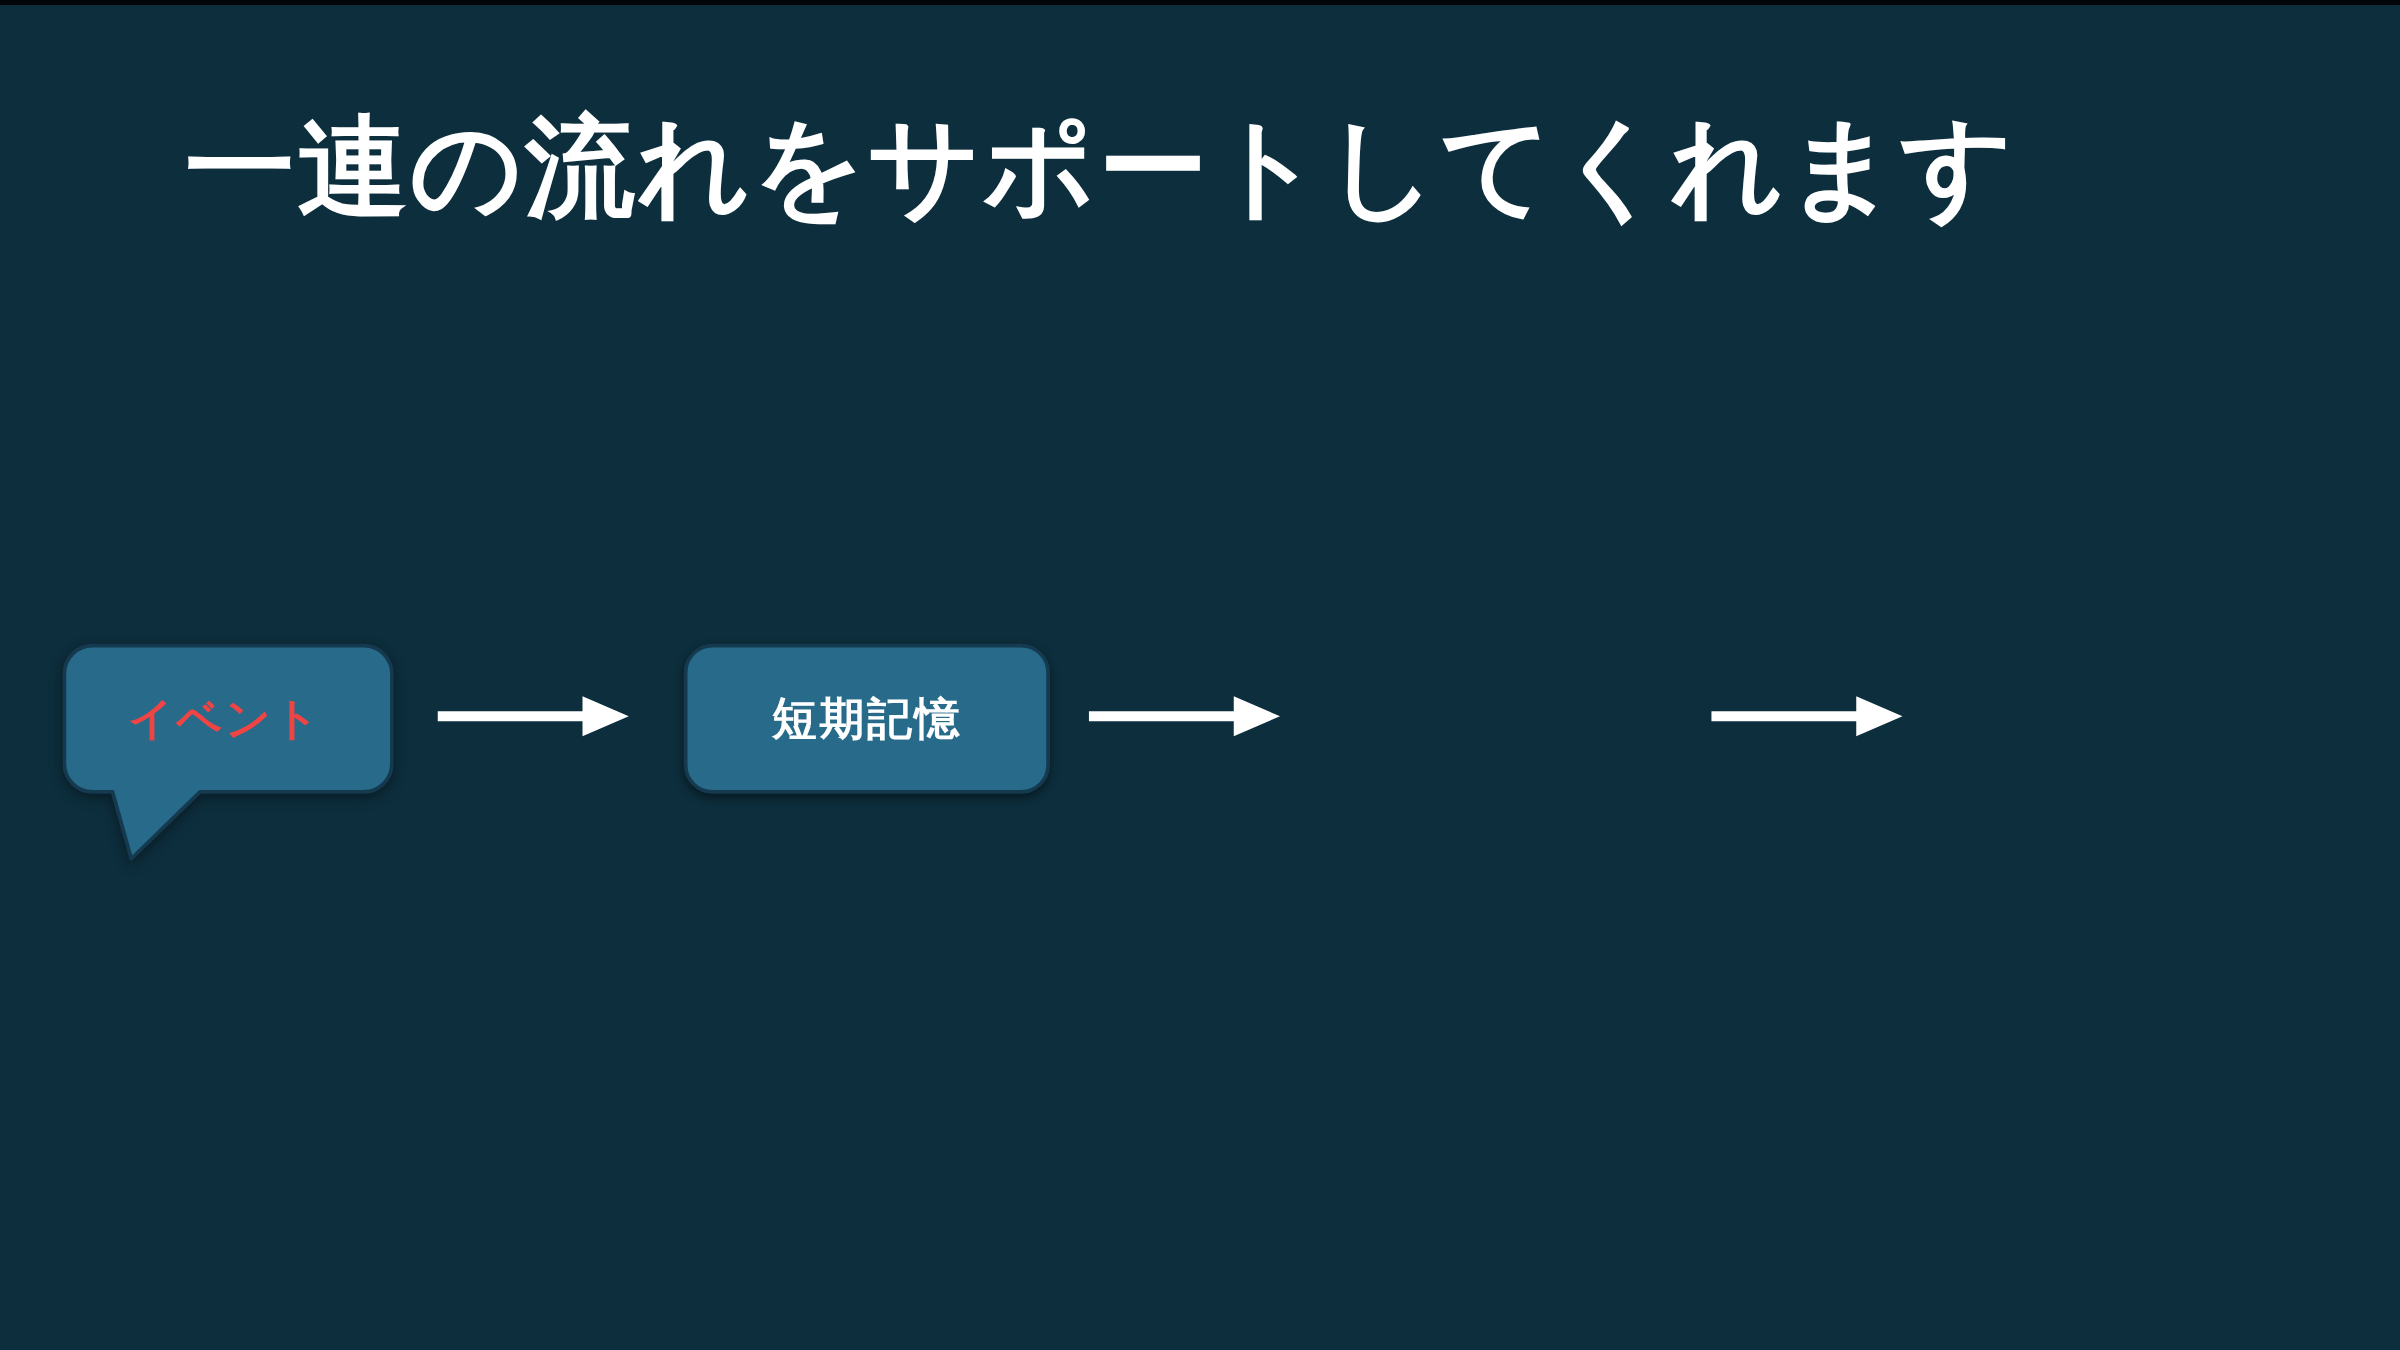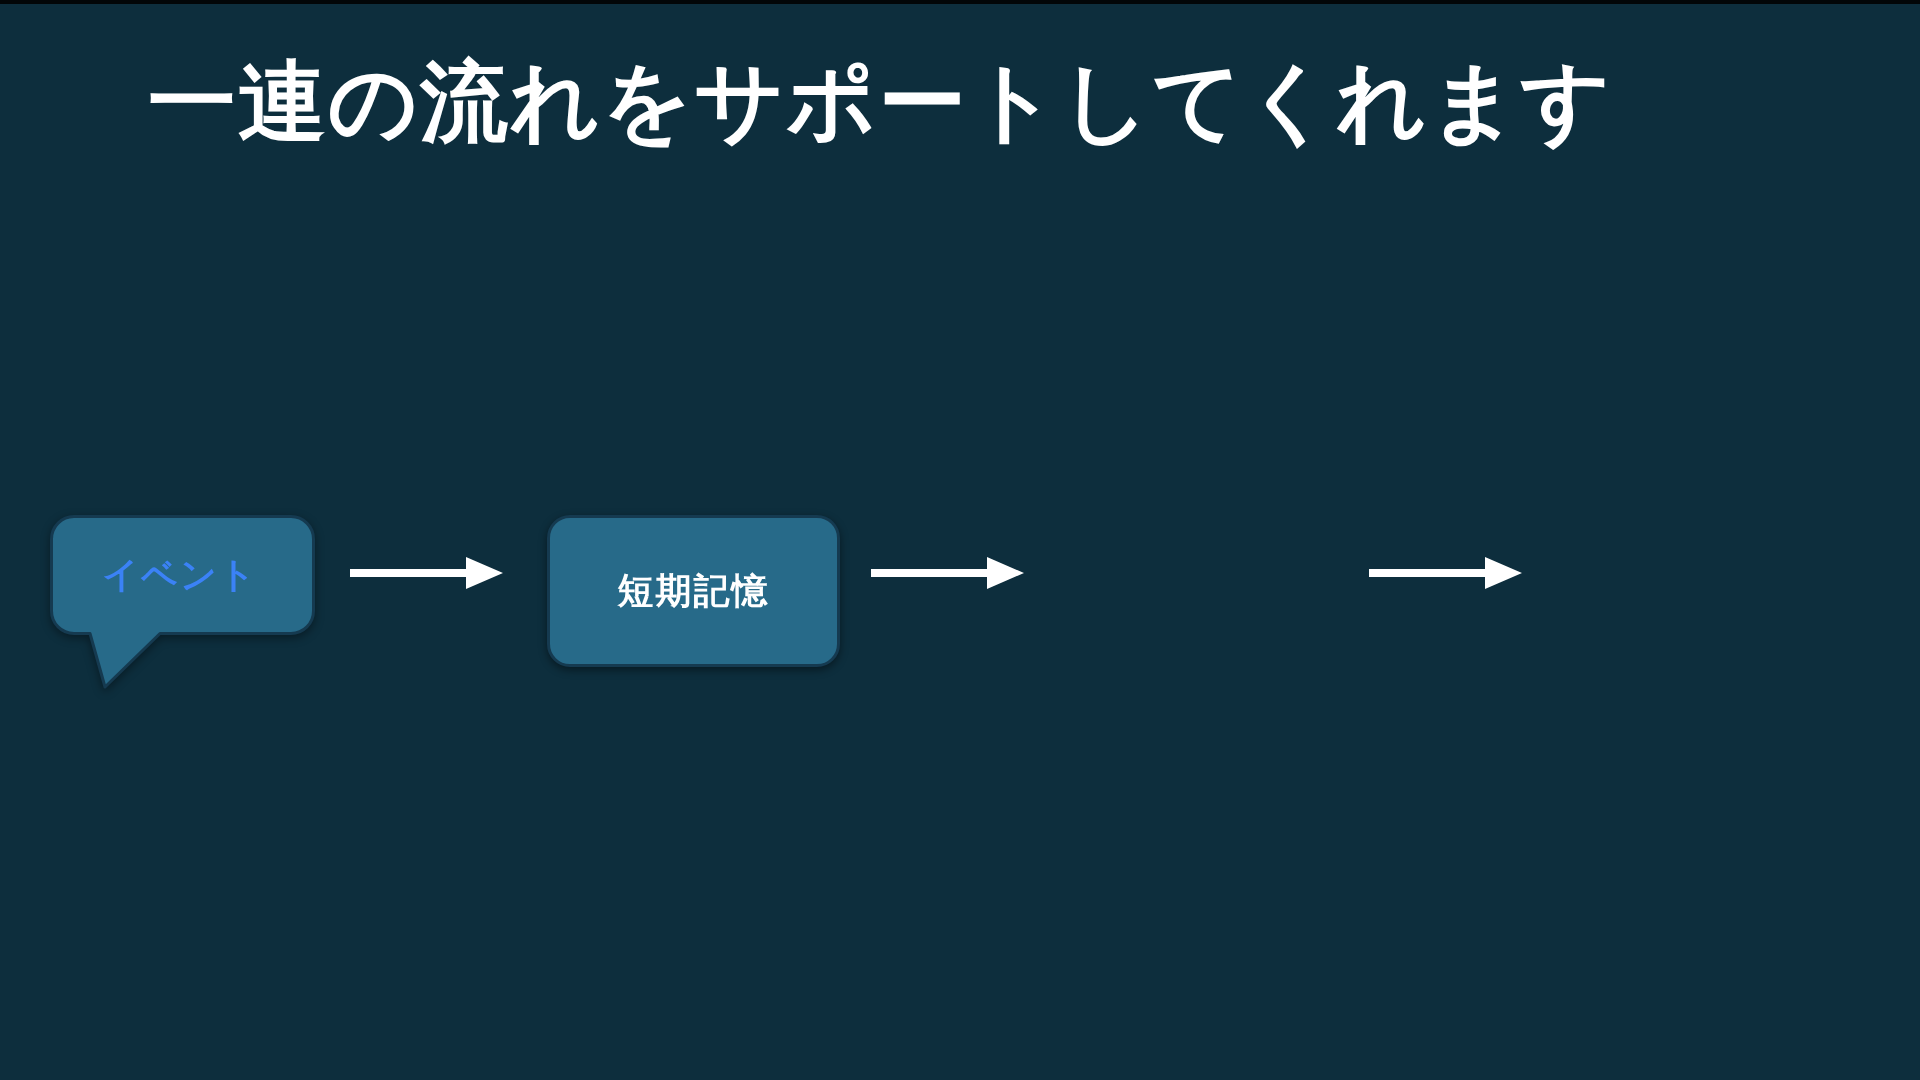--- a/index.html
+++ b/index.html
@@ -12,34 +12,34 @@
   }
   .top-edge{
     position:absolute;top:0;left:0;width:1920px;height:4px;
     background:#020608;
   }
   .slide{
     position:absolute;inset:0;
   }
   .title{
     position:absolute;
-    left:148px;top:48px;
+    left:148px;top:80px;
     margin:0;
     width:1600px;
     font-size:88px;
     line-height:1.22;
     font-weight:700;
     letter-spacing:2px;
     color:#ffffff;
   }
   .flow{position:absolute;inset:0;}
   .node{
     position:absolute;
     box-sizing:border-box;
-    height:152px;
+    height:120px;
     top:515px;
     background:#276a89;
     border:3px solid #153a50;
     border-radius:23px;
     display:flex;align-items:center;justify-content:center;
     color:#ffffff;
     font-size:36px;font-weight:700;
     letter-spacing:2px;
     box-shadow:0 3px 8px rgba(0,0,0,0.45);
   }
@@ -50,21 +50,21 @@
     background:transparent;
   }
   .node-bubble svg{
     position:absolute;top:0;left:0;
     filter:drop-shadow(0 3px 5px rgba(0,0,0,0.4));
   }
   .node-bubble .label{
     position:absolute;top:0;left:0;
     width:260px;height:120px;
     display:flex;align-items:center;justify-content:center;
-    color:#3b82f6;font-size:36px;font-weight:700;letter-spacing:2px;
+    color:#ef4444;font-size:36px;font-weight:700;letter-spacing:2px;
   }
   .node-short{left:547px;width:293px;}
   .node-long{left:1550px;width:297px;}
   .node-highlight{
     left:1050px;top:510px;
     width:298px;height:127px;
     background:#68c9f0;
     border:10px solid #ec1111;
     border-radius:30px;
   }

